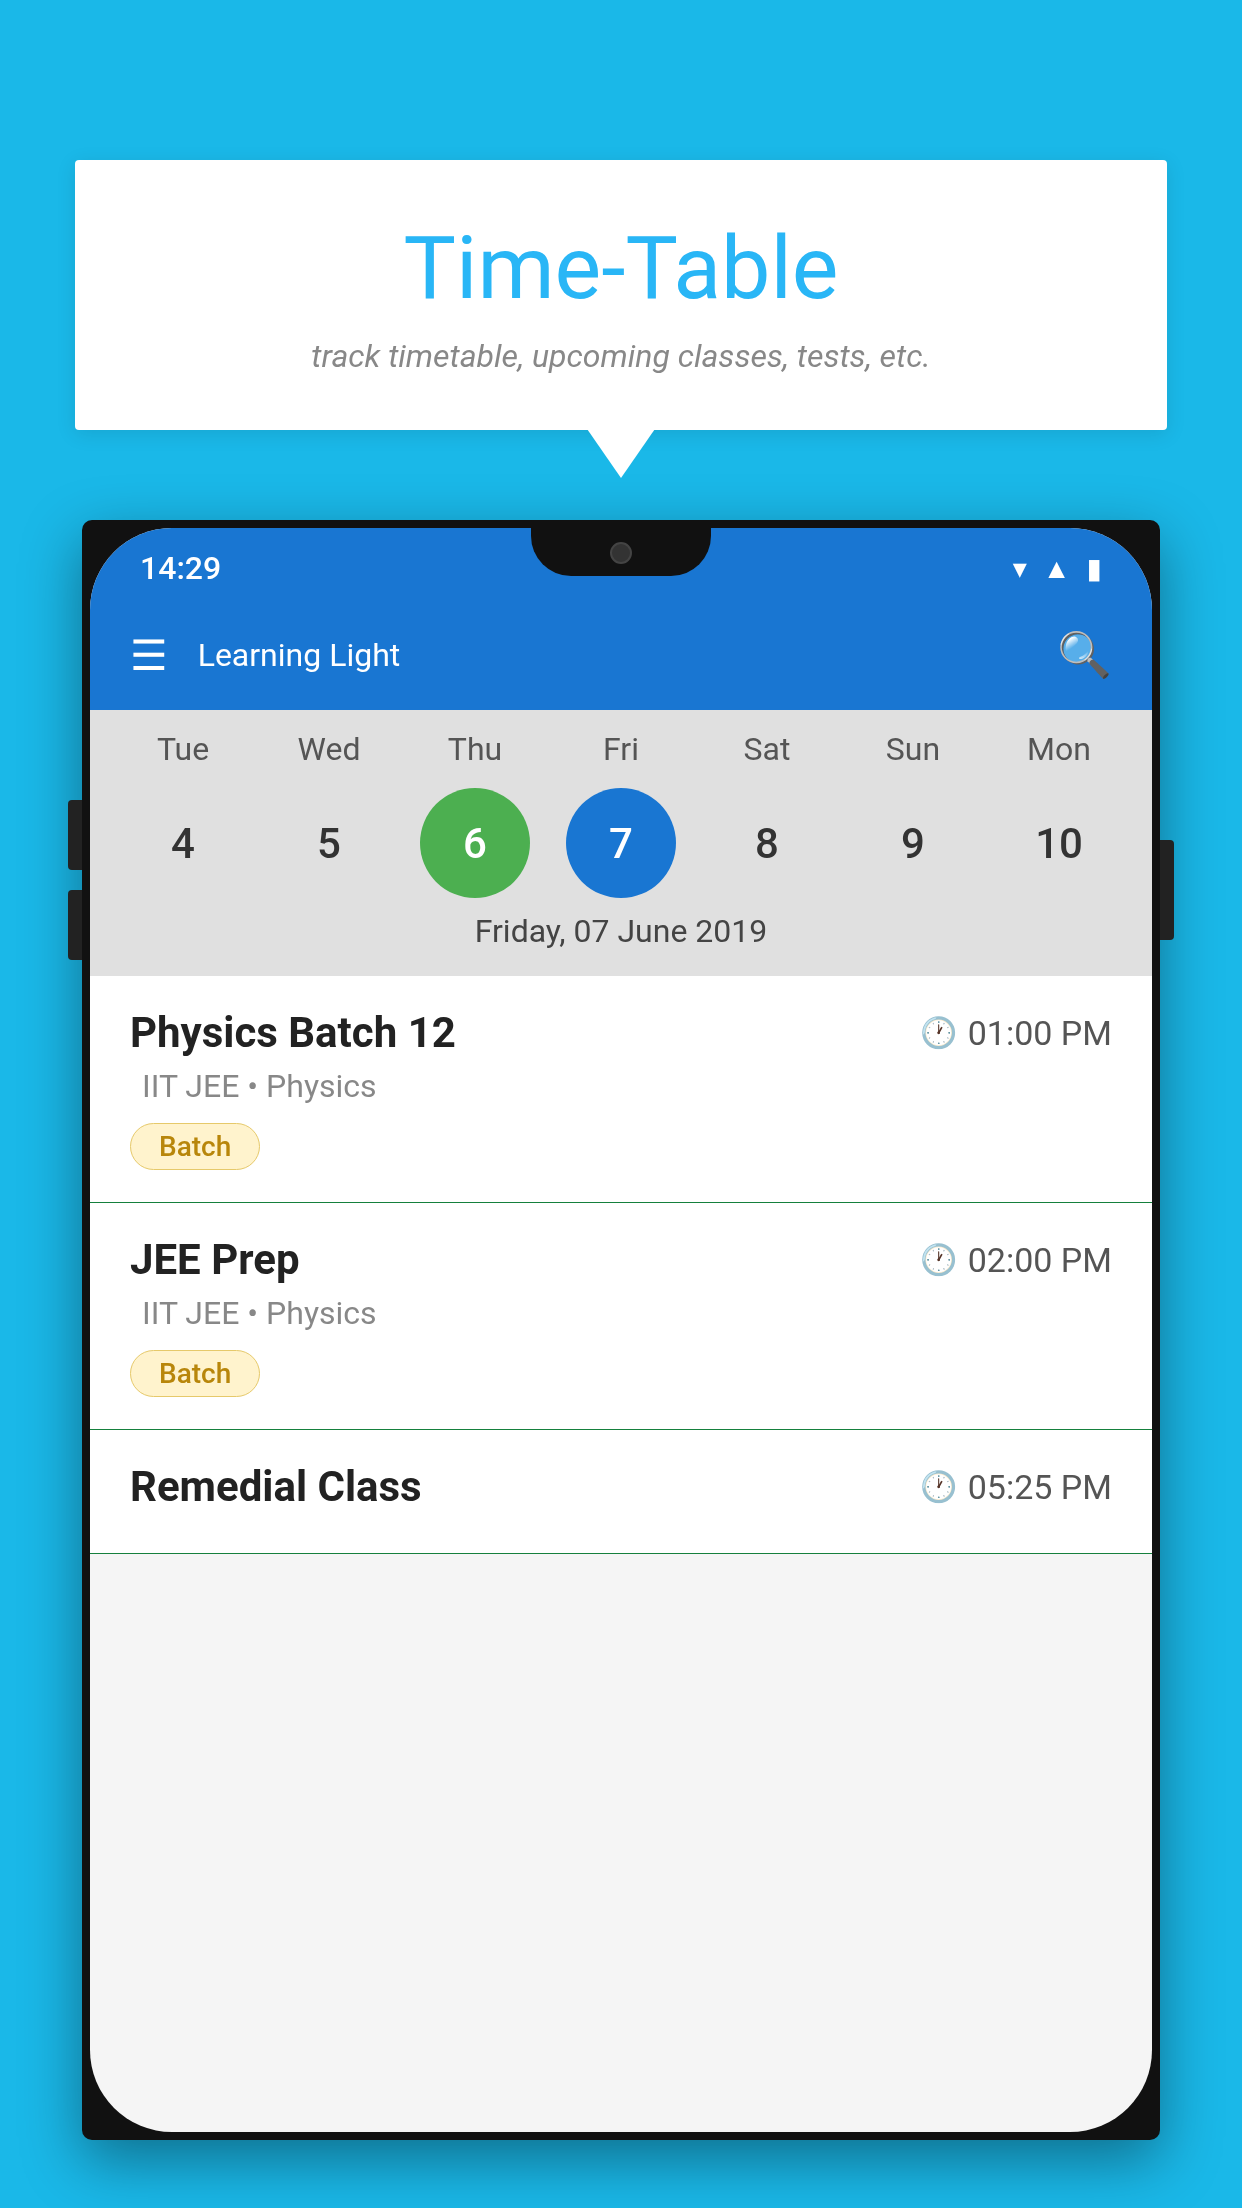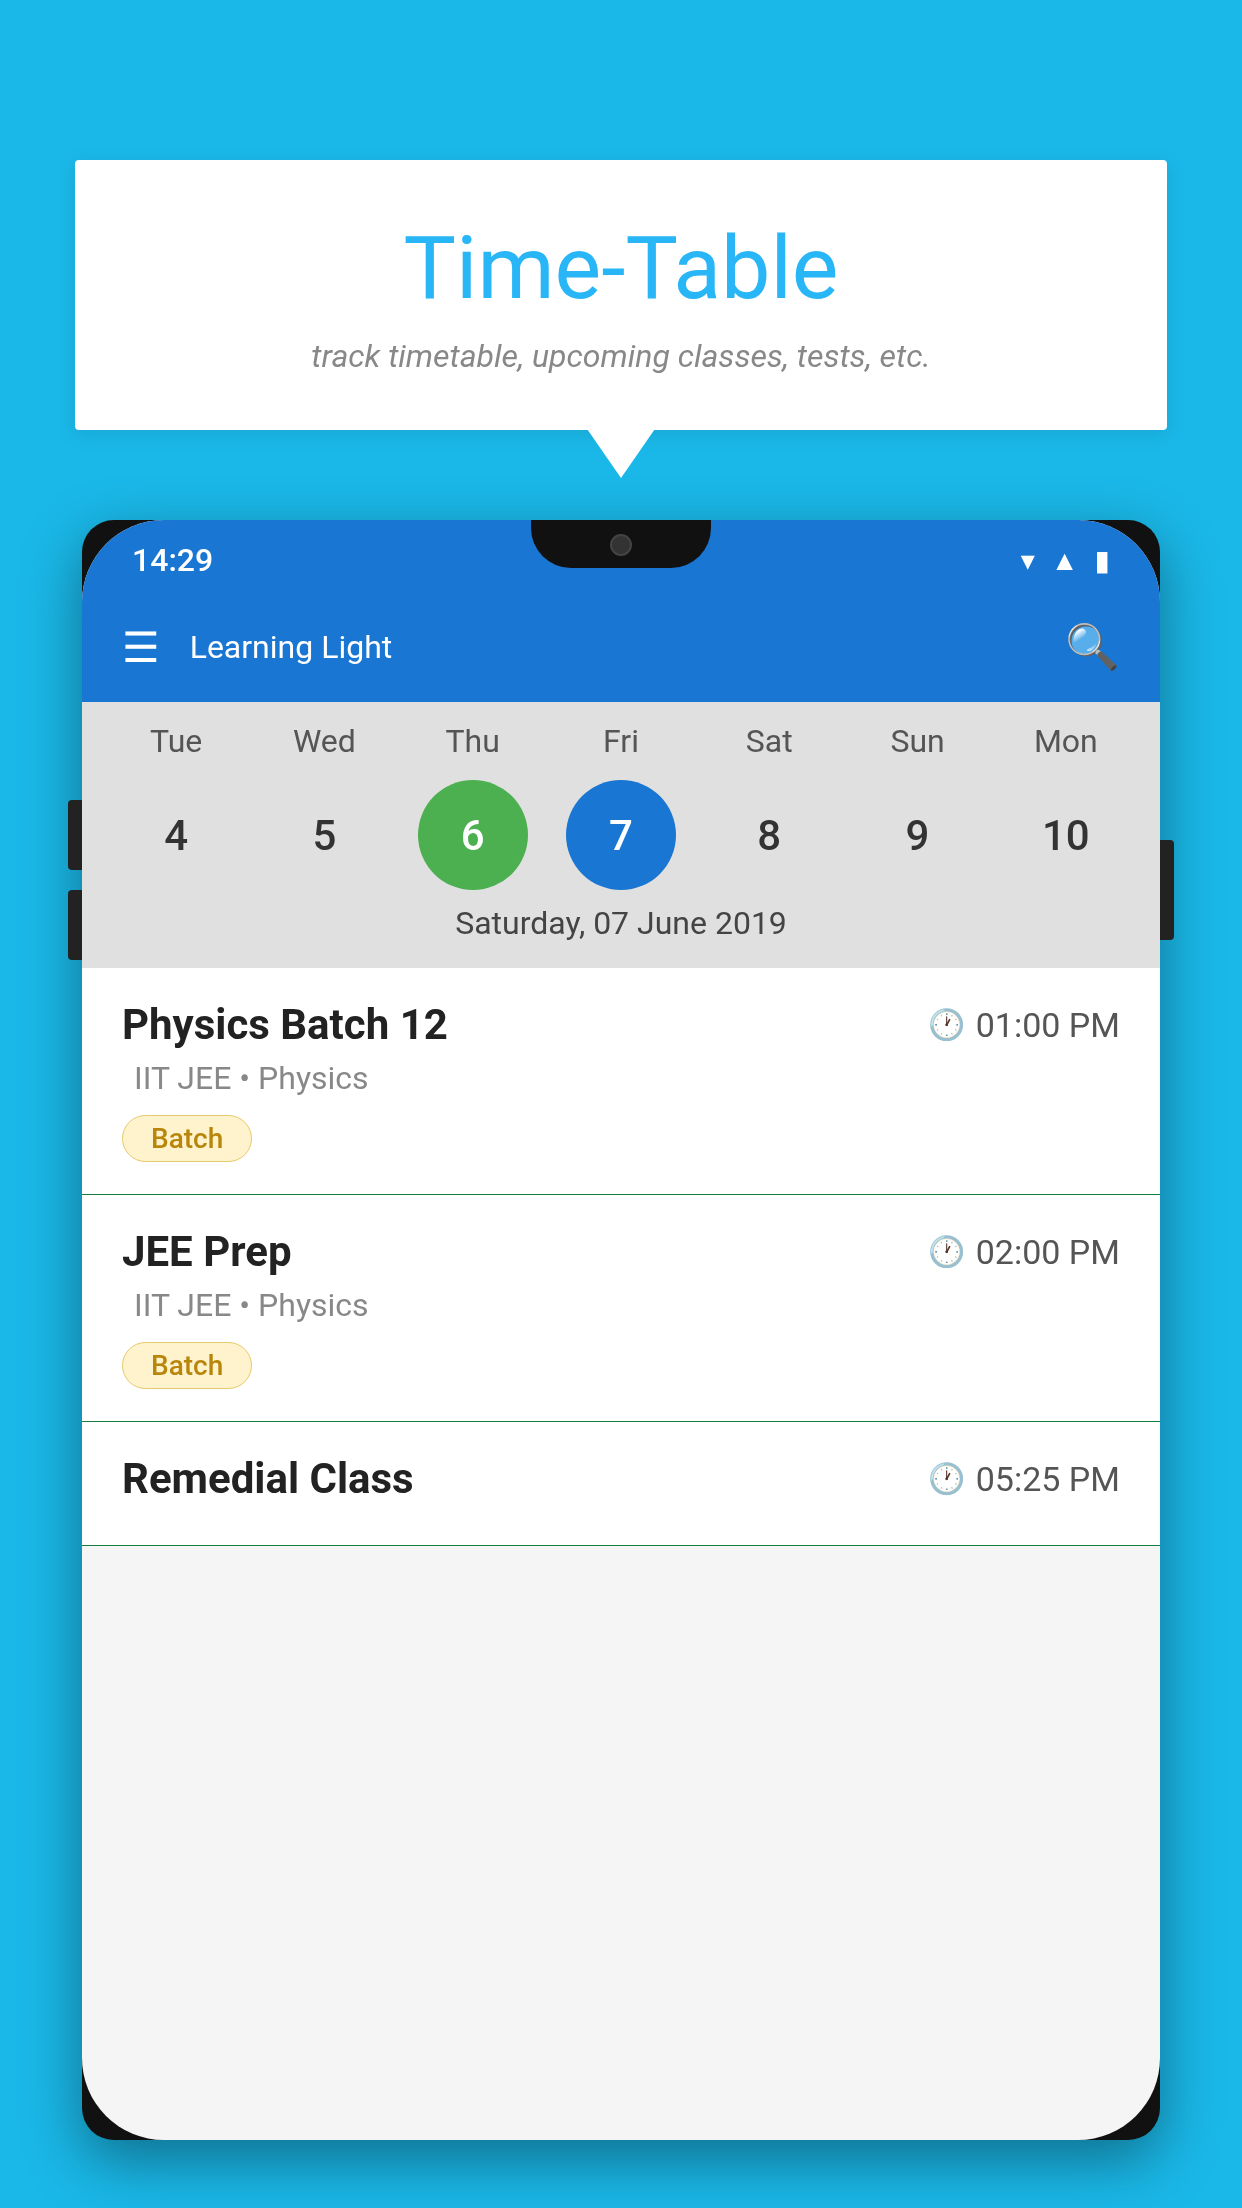--- a/index.html
+++ b/index.html
@@ -62,22 +62,23 @@
       top: 520px;
       left: 82px;
       right: 82px;
       bottom: 0;
     }
 
     .phone-frame {
       width: 100%;
       height: 1620px;
       background: #111;
-      border-radius: 32px;
+      border-radius: 10px;
       position: relative;
+      padding: 8px;
       box-shadow: 0 20px 60px rgba(0,0,0,0.4);
     }
 
     .phone-screen {
       width: 100%;
       height: 100%;
       background: #f5f5f5;
       border-radius: 82px;
       overflow: hidden;
       position: relative;
@@ -359,21 +360,21 @@
         </div>
         <div class="day-numbers">
           <span class="day-number">4</span>
           <span class="day-number">5</span>
           <span class="day-number today">6</span>
           <span class="day-number selected">7</span>
           <span class="day-number">8</span>
           <span class="day-number">9</span>
           <span class="day-number">10</span>
         </div>
-        <div class="selected-date">Saturday, 07 June 2019</div>
+        <div class="selected-date">Friday, 07 June 2019</div>
       </div>
 
       <div class="schedule-list">
 
         <div class="schedule-item">
           <div class="schedule-item-header">
             <span class="item-title">Physics Batch 12</span>
             <span class="item-time">
               <span class="clock-icon">🕐</span>
               01:00 PM

